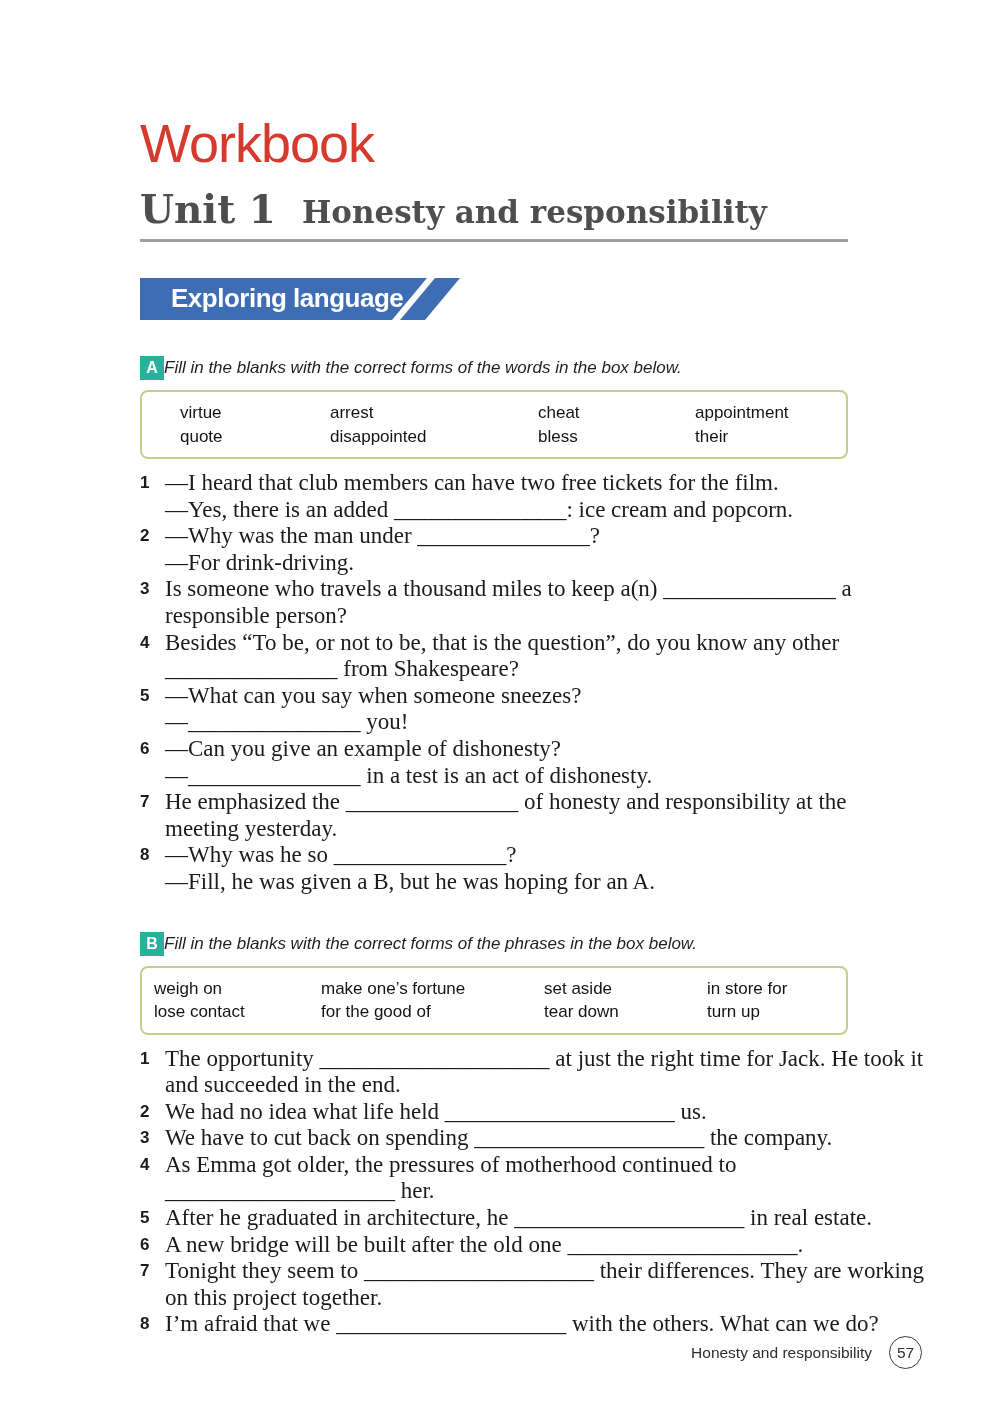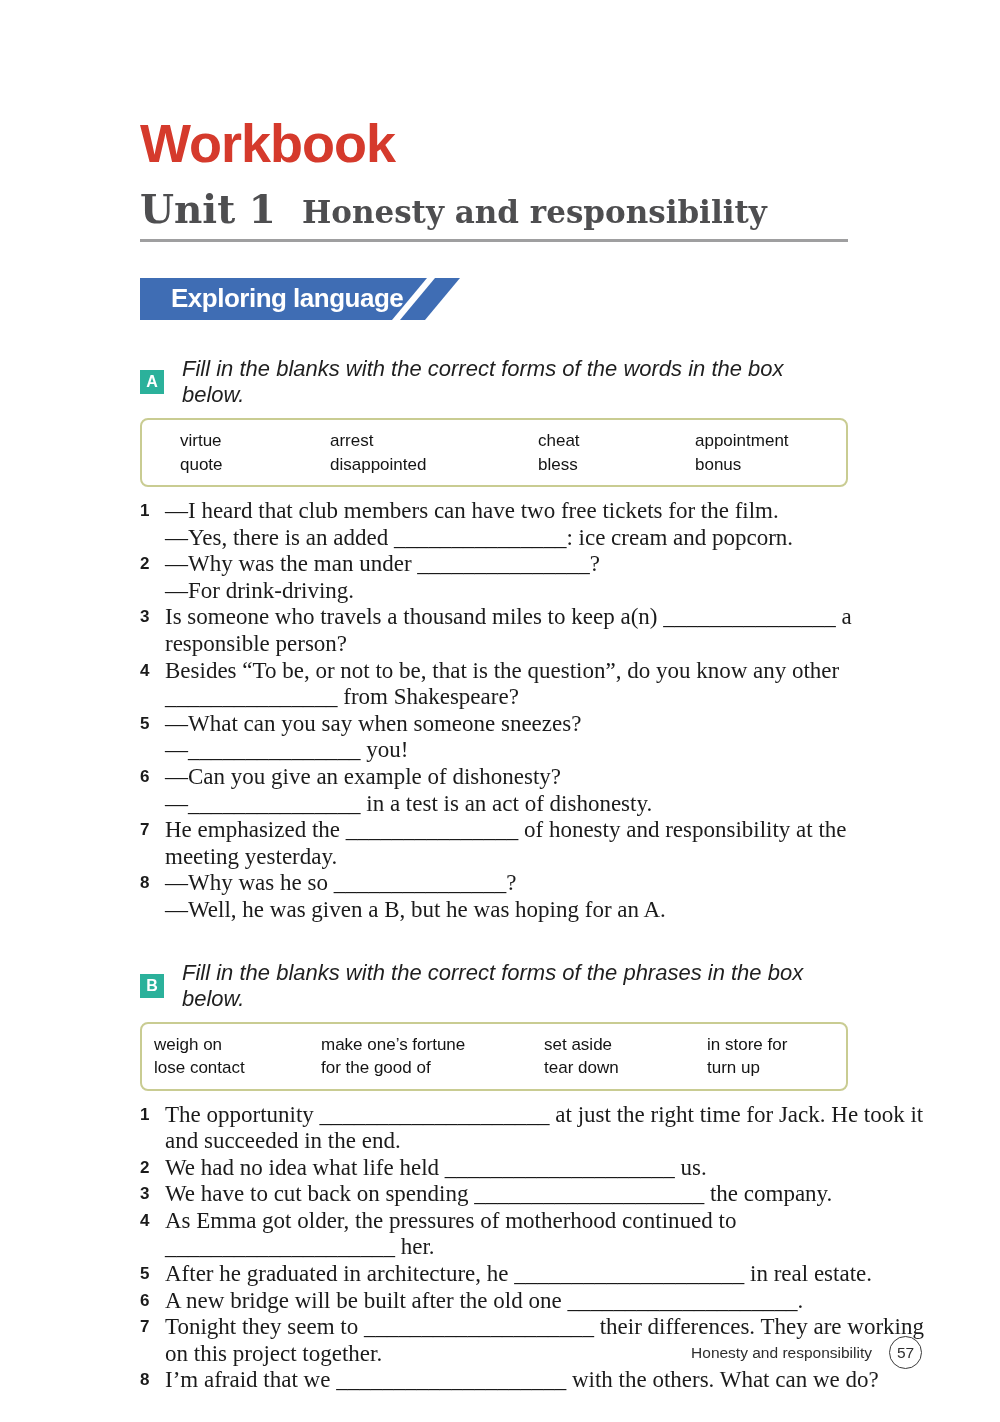--- a/index.html
+++ b/index.html
@@ -4,34 +4,34 @@
 <style>
   :root{
     --red:#d53a2c; --heading:#4e4e50; --rule:#9f9fa0;
     --blue:#3f6db4; --teal:#2bb19b; --boxborder:#c9cc92; --ink:#1b1b1b;
   }
   *{margin:0;padding:0;box-sizing:border-box;}
   html,body{width:1000px;height:1422px;background:#ffffff;overflow:hidden;}
   body{font-family:"Liberation Sans",sans-serif;position:relative;}
   .content{position:absolute;left:140px;top:0;width:708px;}
 
-  .wb-title{margin-top:116px;font-size:54px;font-weight:bold;letter-spacing:-1px;color:var(--red);line-height:1;}
+  .wb-title{margin-top:116px;font-size:54px;font-weight:normal;letter-spacing:-1px;color:var(--red);line-height:1;}
   .unit-row{display:flex;align-items:baseline;gap:26px;margin-top:20px;padding-bottom:10px;border-bottom:3px solid var(--rule);}
   .unit-label{font-family:"DejaVu Serif",serif;font-weight:bold;font-size:39px;color:var(--heading);line-height:1;}
   .unit-title{font-family:"DejaVu Serif",serif;font-weight:bold;font-size:31px;color:var(--heading);line-height:1;}
 
   .banner{position:relative;margin-top:36px;width:320px;height:42px;}
   .banner svg{display:block;}
   .banner polygon{fill:var(--blue);}
   .banner-label{position:absolute;left:31px;top:5px;color:#fff;font-weight:bold;font-size:26px;letter-spacing:-0.5px;}
 
   .section{margin-top:36px;}
   .sec-head{display:flex;align-items:center;margin-bottom:10px;}
   .badge{width:24px;height:24px;background:var(--teal);color:#fff;font-weight:bold;font-size:16px;display:flex;align-items:center;justify-content:center;flex:none;}
-  .instruction{margin-left:18px;font-style:italic;font-size:22px;color:#1f1f1f;}
+  .instruction{margin-left:0;font-style:italic;font-size:17px;color:#1f1f1f;}
 
   .wordbox{border:2px solid var(--boxborder);border-radius:8px;padding:9px 10px 9px 38px;display:grid;background:#fff;}
   .wordbox.cols-a{grid-template-columns:150px 208px 157px auto;}
   .wordbox.cols-b{grid-template-columns:167px 223px 163px auto;padding-left:12px;}
   .word{font-size:17px;color:#141414;line-height:23.5px;}
 
   .questions{margin-top:11px;}
   .q{display:flex;}
   .qnum{width:25px;flex:none;font-weight:bold;font-size:17px;line-height:26.6px;color:var(--ink);}
   .qtext{flex:1;font-family:"Liberation Serif",serif;font-size:23px;line-height:26.6px;color:var(--ink);}
@@ -67,21 +67,21 @@
       <div class="instruction">Fill in the blanks with the correct forms of the words in the box below.</div>
     </div>
     <div class="wordbox cols-a">
         <span class="word">virtue</span>
         <span class="word">arrest</span>
         <span class="word">cheat</span>
         <span class="word">appointment</span>
         <span class="word">quote</span>
         <span class="word">disappointed</span>
         <span class="word">bless</span>
-        <span class="word">bonus</span>
+        <span class="word">their</span>
       </div>
     <div class="questions">
         <div class="q">
           <div class="qnum">1</div>
           <div class="qtext">
             <div class="qline">—I heard that club members can have two free tickets for the film.</div>
             <div class="qline">—Yes, there is an added _______________: ice cream and popcorn.</div>
           </div>
         </div>
         <div class="q">
@@ -123,21 +123,21 @@
           <div class="qnum">7</div>
           <div class="qtext">
             <div class="qline">He emphasized the _______________ of honesty and responsibility at the</div>
             <div class="qline">meeting yesterday.</div>
           </div>
         </div>
         <div class="q">
           <div class="qnum">8</div>
           <div class="qtext">
             <div class="qline">—Why was he so _______________?</div>
-            <div class="qline">—Well, he was given a B, but he was hoping for an A.</div>
+            <div class="qline">—Fill, he was given a B, but he was hoping for an A.</div>
           </div>
         </div>
       </div>
   </div>
 
   <div class="section">
     <div class="sec-head">
       <div class="badge">B</div>
       <div class="instruction">Fill in the blanks with the correct forms of the phrases in the box below.</div>
     </div>

